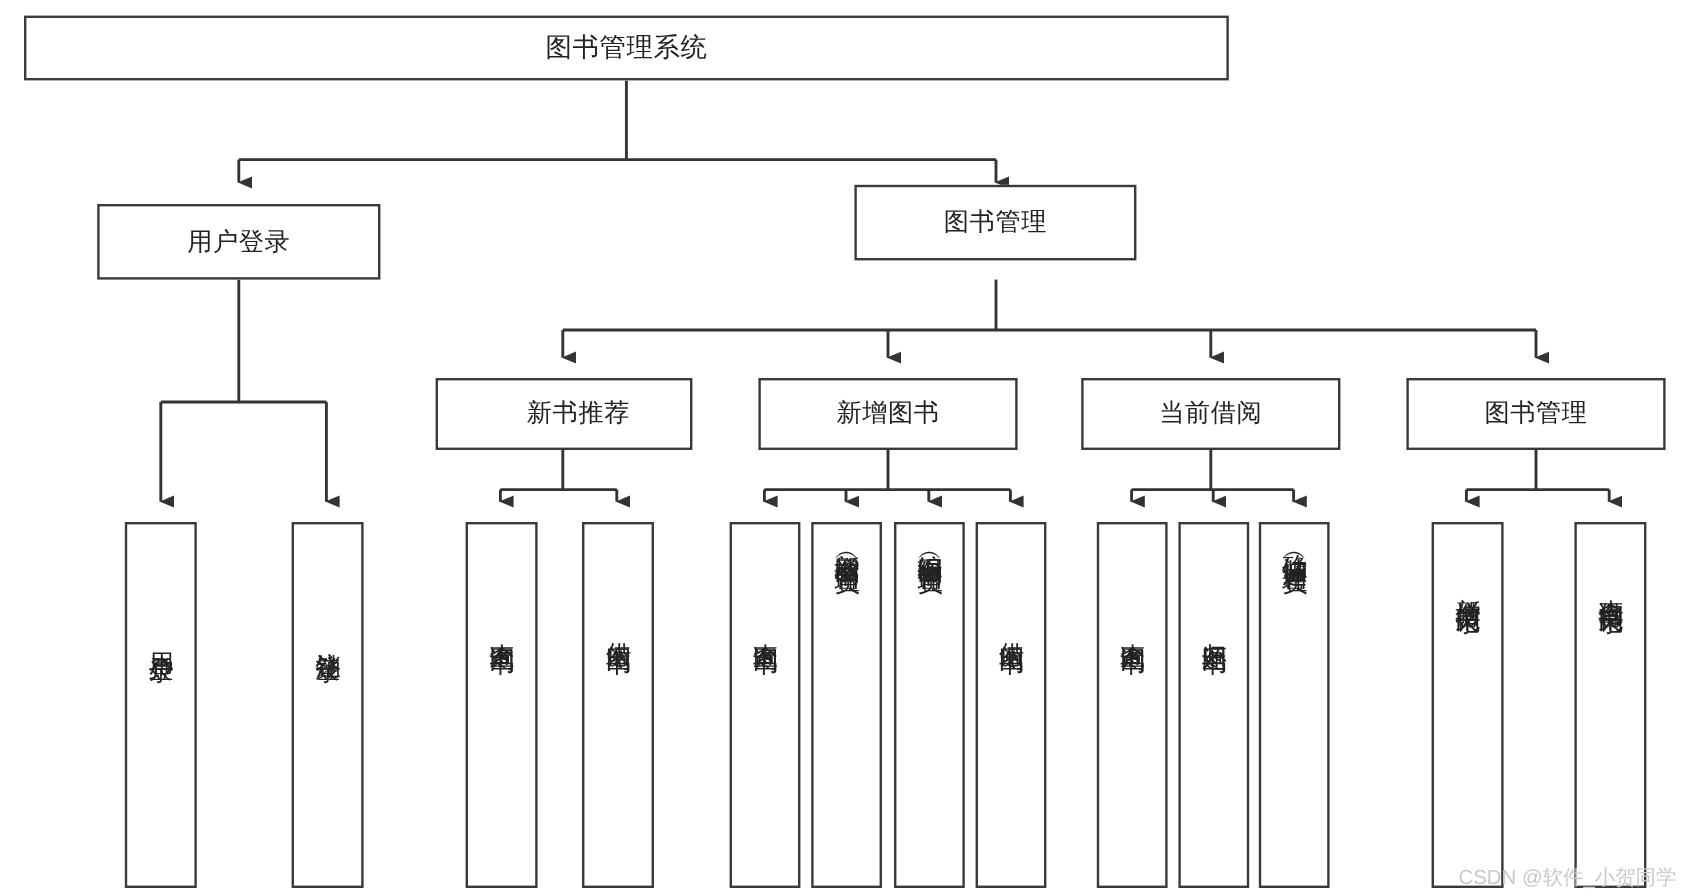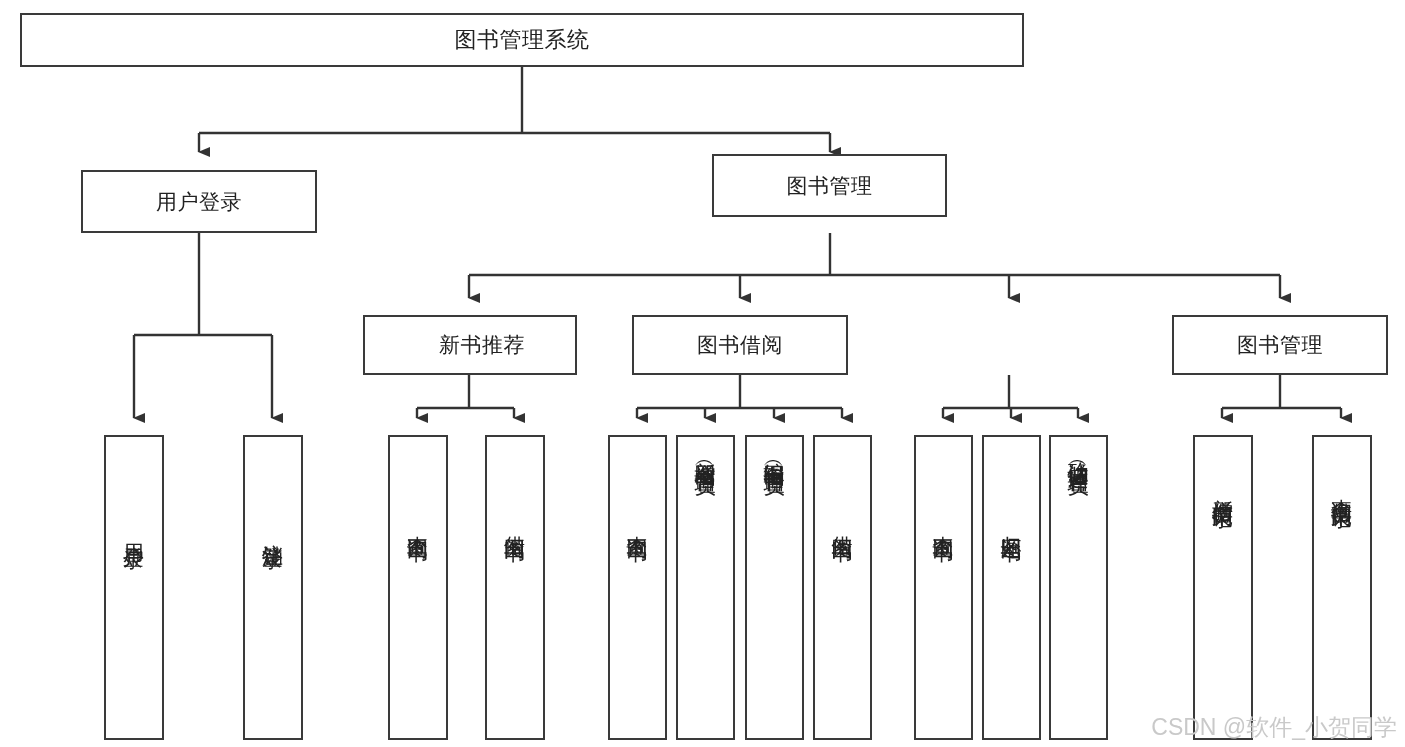--- a/index.html
+++ b/index.html
@@ -63,21 +63,21 @@
     letter-spacing: 2px;
     white-space: nowrap;
   }
   .node.vert.mid .label {
     margin-top: 0;
   }
   .watermark {
     position: absolute;
     right: 8px;
     bottom: 4px;
-    font-size: 23px;
+    font-size: 17px;
     color: #c9c9c9;
     z-index: 3;
     white-space: nowrap;
     user-select: none;
   }
 </style>
 </head>
 <body>
 
 <div id="diagram">
@@ -141,21 +141,24 @@
     <span class="label">用户登录</span>
   </div>
   <div class="node horiz" style="left:712px; top:154px; width:235px; height:63px;">
     <span class="label">图书管理</span>
   </div>
 
   <div class="node horiz" style="left:363px; top:315px; width:214px; height:60px;padding-left:24px;">
     <span class="label">新书推荐</span>
   </div>
   <div class="node horiz" style="left:632px; top:315px; width:216px; height:60px;">
-    <span class="label">图书借阅</span>
+    <span class="label">新增图书</span>
+  </div>
+  <div class="node horiz" style="left:901px; top:315px; width:216px; height:60px;">
+    <span class="label">当前借阅</span>
   </div>
   <div class="node horiz" style="left:1172px; top:315px; width:216px; height:60px;">
     <span class="label">图书管理</span>
   </div>
 
   <div class="node vert mid" style="left:104px; top:435px; width:60px; height:305px; padding-top:90px;">
     <span class="label">用户登录</span>
   </div>
   <div class="node vert mid" style="left:243px; top:435px; width:60px; height:305px; padding-top:90px;">
     <span class="label">注销登录</span>

